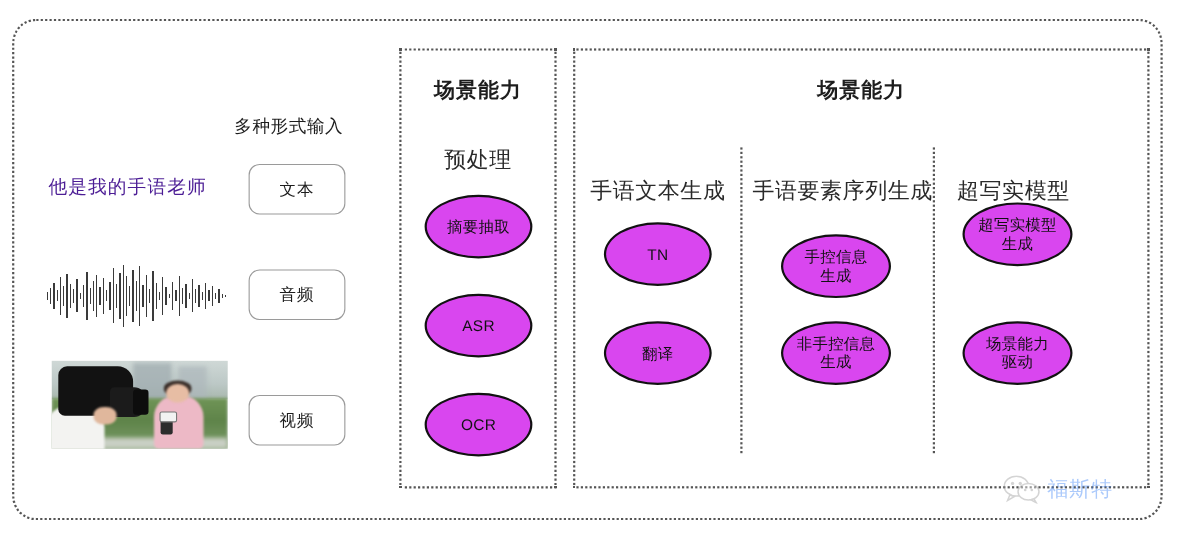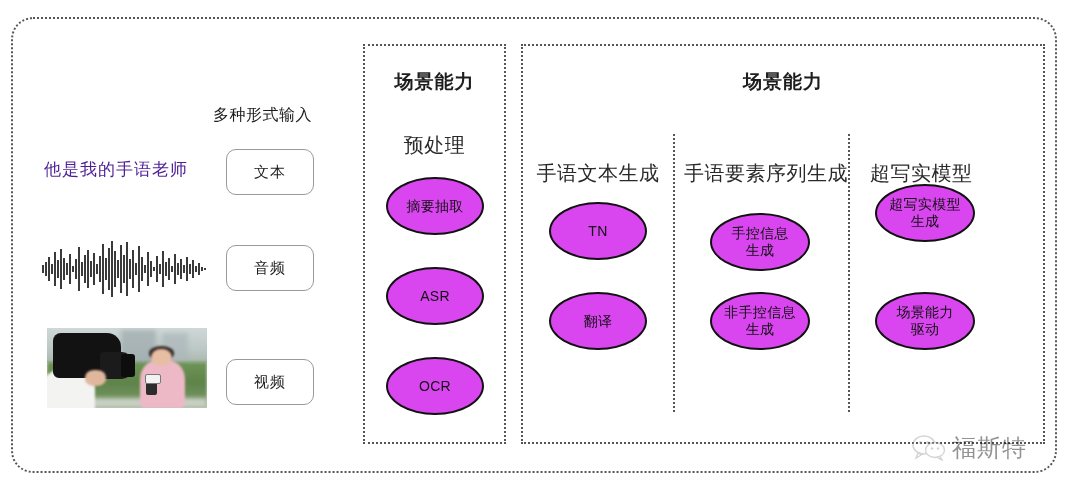--- a/index.html
+++ b/index.html
@@ -195,22 +195,22 @@
   }
 
   
   #watermark {
     position: absolute;
     left: 912px; top: 432px;
     display: flex; align-items: center; gap: 6px;
     opacity: .42;
   }
   #watermark .wm-text {
-    font-size: 24px;
-    color: #000000;
+    font-size: 19px;
+    color: #3b82f6;
     letter-spacing: 1px;
   }
 </style>
 </head>
 <body>
 
 <div id="outer-frame"></div>
 
 <div id="input-section-label">多种形式输入</div>
 

